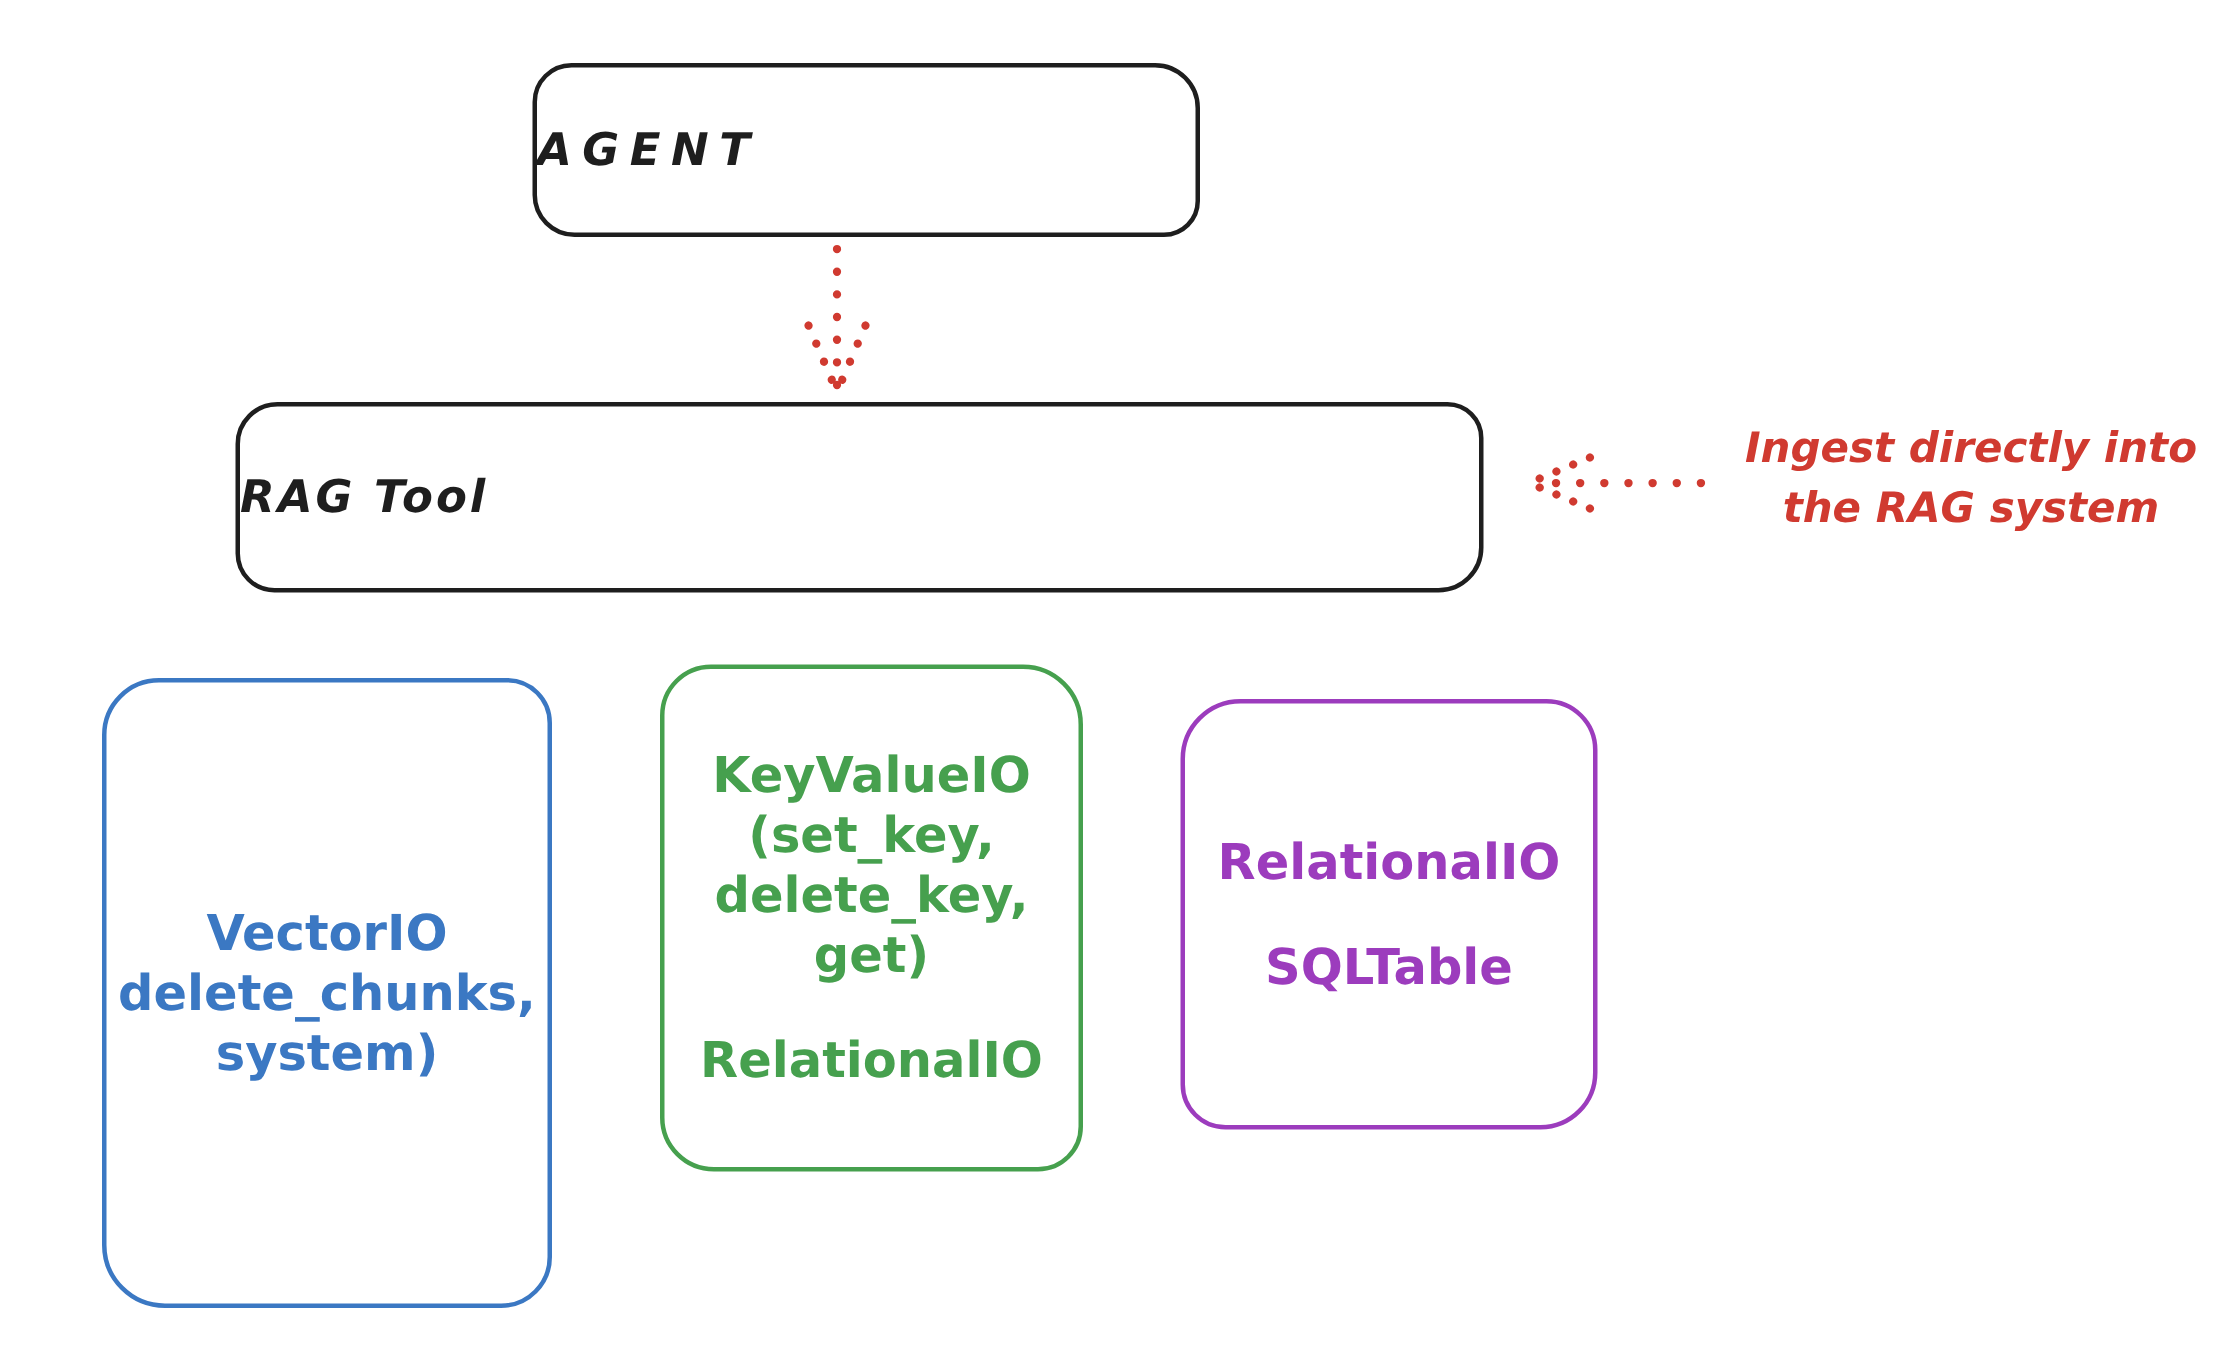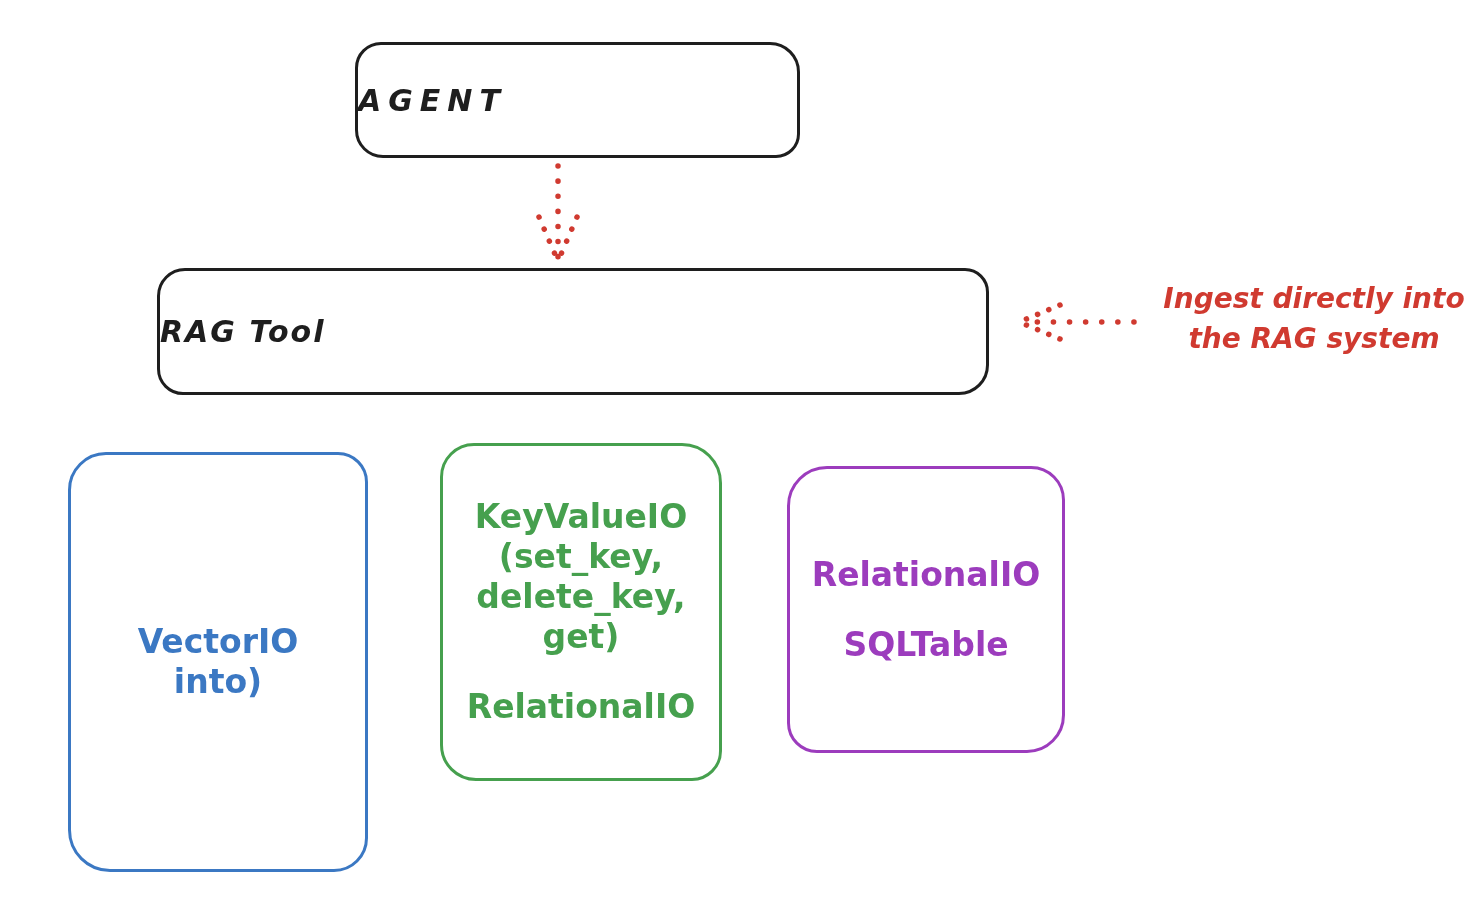--- a/index.html
+++ b/index.html
@@ -128,21 +128,22 @@
     </g>
   </svg>
 
   <div class="annotation" style="color: rgb(208, 58, 48);">
     <div>Ingest directly into</div>
     <div>the RAG system</div>
   </div>
 
   <div class="io-box io-vector" style="border-color: rgb(59, 120, 195); color: rgb(59, 120, 195);">
     <div>VectorIO</div>
-    <div>into)</div>
+    <div>delete_chunks,</div>
+    <div>system)</div>
   </div>
 
   <div class="io-box io-keyvalue" style="border-color: rgb(70, 160, 78); color: rgb(70, 160, 78);">
     <div>KeyValueIO</div>
     <div>(set_key,</div>
     <div>delete_key, get)</div>
     <div class="io-index">RelationalIO</div>
   </div>
 
   <div class="io-box io-relational" style="border-color: rgb(156, 60, 189); color: rgb(156, 60, 189);">

